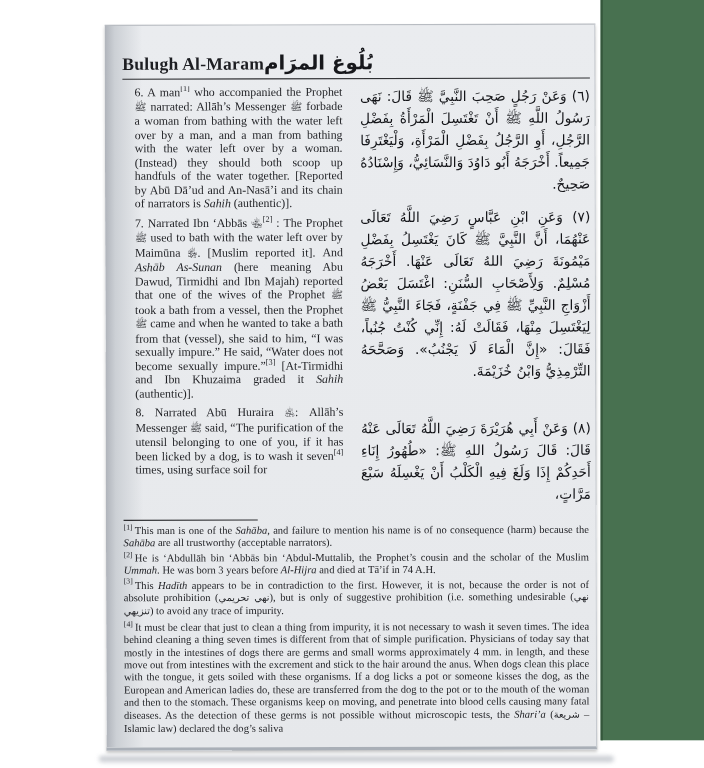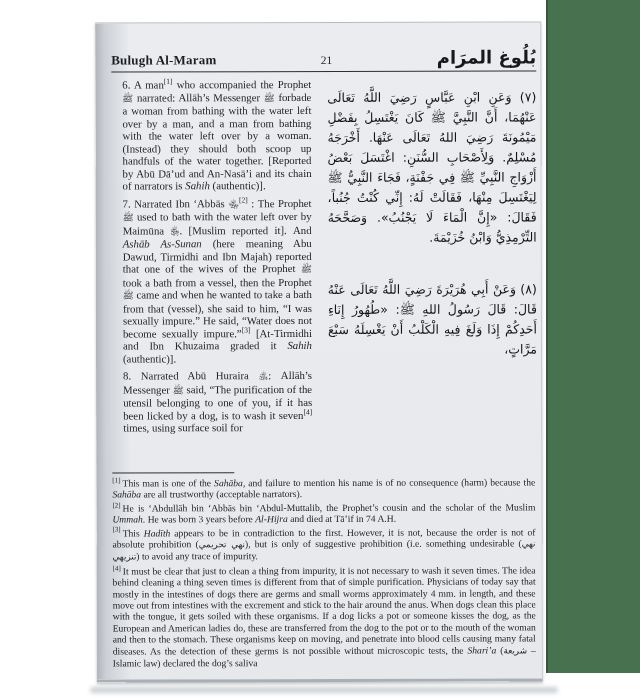--- a/index.html
+++ b/index.html
@@ -28,21 +28,21 @@
   
   .page::before{
     content:"";position:absolute;left:0;top:0;bottom:0;width:34px;
     background:linear-gradient(90deg,#b0b4bb 0px,#ccd0d5 9px,rgba(233,235,238,0) 34px);
     pointer-events:none;
   }
   .page-inner{position:relative;padding:24px 4px 0 16px;}
 
   
   .hdr{display:flex;align-items:baseline;}
-  .hdr .t-en{font-weight:bold;font-size:13px;color:#1d1e22;letter-spacing:.2px;}
+  .hdr .t-en{font-weight:bold;font-size:16px;color:#1d1e22;letter-spacing:.2px;}
   .hdr .pg{flex:1;text-align:center;font-size:11.5px;color:#1d1e22;}
   .hdr .t-ar{font-family:"DejaVu Sans",sans-serif;font-size:18px;font-weight:bold;color:#17181c;direction:rtl;}
   .hdr-rule{border-top:1.5px solid #2e2f32;margin-top:3px;}
 
   
   .columns{display:flex;margin-top:6px;height:390px;overflow:hidden;}
   .col-en{
     width:200px;font-size:10.8px;line-height:12.5px;text-align:justify;
     color:#1e1f23;
   }
@@ -77,33 +77,33 @@
 </head>
 <body>
 
 <div class="cover-band"></div>
 
 <div class="page">
   <div class="page-inner">
 
     <div class="hdr">
       <span class="t-en">Bulugh Al-Maram</span>
-      <span class="pg">21</span>
       <span class="t-ar">بُلُوغ المرَام</span>
     </div>
     <div class="hdr-rule"></div>
 
     <div class="columns">
       <div class="col-en">
         <p><span>6. A man</span><sup>[1]</sup><span> who accompanied the Prophet </span><span class="run-ar">ﷺ</span><span> narrated: Allāh’s Messenger </span><span class="run-ar">ﷺ</span><span> forbade a woman from bathing with the water left over by a man, and a man from bathing with the water left over by a woman. (Instead) they should both scoop up handfuls of the water together. [Reported by Abū Dā’ud and An-Nasā’i and its chain of narrators is </span><span class="run-i">Sahih</span><span> (authentic)].</span></p>
         <p><span>7. Narrated Ibn ‘Abbās </span><span class="run-ar">﵄</span><sup>[2]</sup><span> : The Prophet </span><span class="run-ar">ﷺ</span><span> used to bath with the water left over by Maimūna </span><span class="run-ar">﵂</span><span>. [Muslim reported it]. And </span><span class="run-i">Ashāb As-Sunan</span><span> (here meaning Abu Dawud, Tirmidhi and Ibn Majah) reported that one of the wives of the Prophet </span><span class="run-ar">ﷺ</span><span> took a bath from a vessel, then the Prophet </span><span class="run-ar">ﷺ</span><span> came and when he wanted to take a bath from that (vessel), she said to him, “I was sexually impure.” He said, “Water does not become sexually impure.”</span><sup>[3]</sup><span> [At-Tirmidhi and Ibn Khuzaima graded it </span><span class="run-i">Sahih</span><span> (authentic)].</span></p>
         <p><span>8. Narrated Abū Huraira </span><span class="run-ar">﵁</span><span>: Allāh’s Messenger </span><span class="run-ar">ﷺ</span><span> said, “The purification of the utensil belonging to one of you, if it has been licked by a dog, is to wash it seven</span><sup>[4]</sup><span> times, using surface soil for</span></p>
       </div>
       <div class="col-gap"></div>
       <div class="col-ar">
+        <p>(٦) وَعَنْ رَجُلٍ صَحِبَ النَّبِيَّ ﷺ قَالَ: نَهَى رَسُولُ اللَّهِ ﷺ أَنْ تَغْتَسِلَ الْمَرْأَةُ بِفَضْلِ الرَّجُلِ، أَوِ الرَّجُلُ بِفَضْلِ الْمَرْأَةِ، وَلْيَغْتَرِفَا جَمِيعاً. أَخْرَجَهُ أَبُو دَاوُدَ وَالنَّسَائِيُّ، وَإِسْنَادُهُ صَحِيحٌ.</p>
         <p class="m1">(٧) وَعَنِ ابْنِ عَبَّاسٍ رَضِيَ اللَّهُ تَعَالَى عَنْهُمَا، أَنَّ النَّبِيَّ ﷺ كَانَ يَغْتَسِلُ بِفَضْلِ مَيْمُونَةَ رَضِيَ اللهُ تَعَالَى عَنْهَا. أَخْرَجَهُ مُسْلِمٌ. وَلِأَصْحَابِ السُّنَنِ: اغْتَسَلَ بَعْضُ أَزْوَاجِ النَّبِيِّ ﷺ فِي جَفْنَةٍ، فَجَاءَ النَّبِيُّ ﷺ لِيَغْتَسِلَ مِنْهَا، فَقَالَتْ لَهُ: إِنِّي كُنْتُ جُنُباً، فَقَالَ: «إِنَّ الْمَاءَ لَا يَجْنُبُ». وَصَحَّحَهُ التِّرْمِذِيُّ وَابْنُ خُزَيْمَةَ.</p>
         <p class="m2">(٨) وَعَنْ أَبِي هُرَيْرَةَ رَضِيَ اللَّهُ تَعَالَى عَنْهُ قَالَ: قَالَ رَسُولُ اللهِ ﷺ: «طُهُورُ إِنَاءِ أَحَدِكُمْ إِذَا وَلَغَ فِيهِ الْكَلْبُ أَنْ يَغْسِلَهُ سَبْعَ مَرَّاتٍ،</p>
       </div>
     </div>
 
     <div class="fn-sep"></div>
 
     <div class="footnotes">
       <div class="fn">
         <sup class="fnm">[1]</sup><span><span>This man is one of the </span><span class="run-i">Sahāba</span><span>, and failure to mention his name is of no consequence (harm) because the </span><span class="run-i">Sahāba</span><span> are all trustworthy (acceptable narrators).</span></span>

